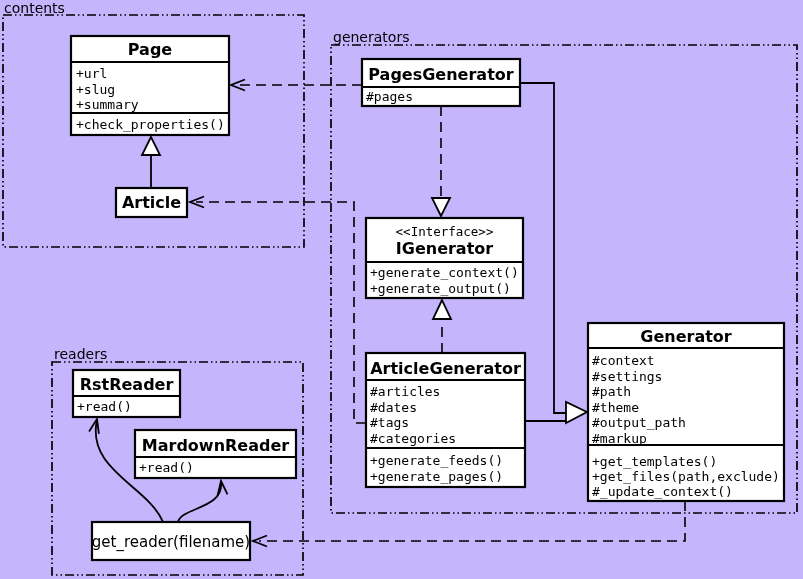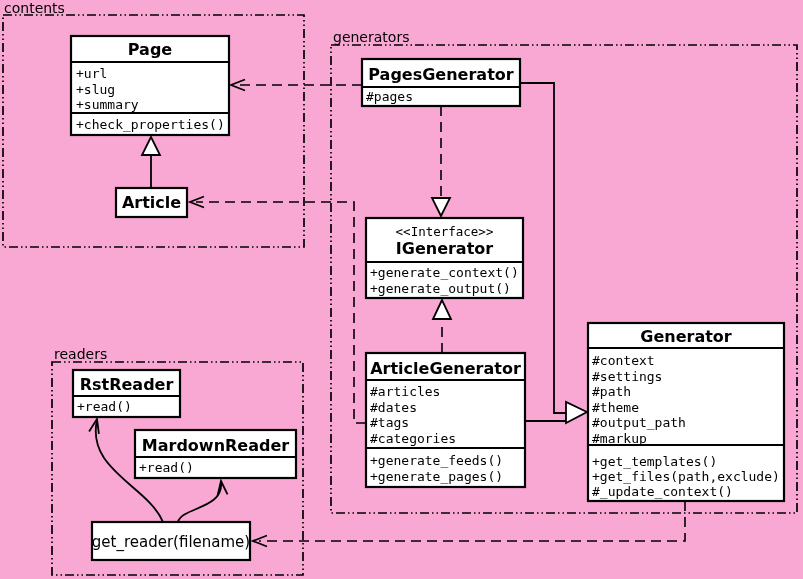--- a/index.html
+++ b/index.html
@@ -4,21 +4,21 @@
 <style>
   html, body {
     margin: 0;
     padding: 0;
     background: #ffffff;
   }
   .stage {
     position: relative;
     width: 803px;
     height: 579px;
-    background: #f9a8d4;
+    background: #c4b5fd;
     font-family: "DejaVu Sans", sans-serif;
   }
   svg { display: block; }
   .pkg-rect {
     fill: none;
     stroke: #000000;
     stroke-width: 1.7;
     stroke-dasharray: 9 3 1.5 3 1.5 3;
   }
   .pkg-label {

